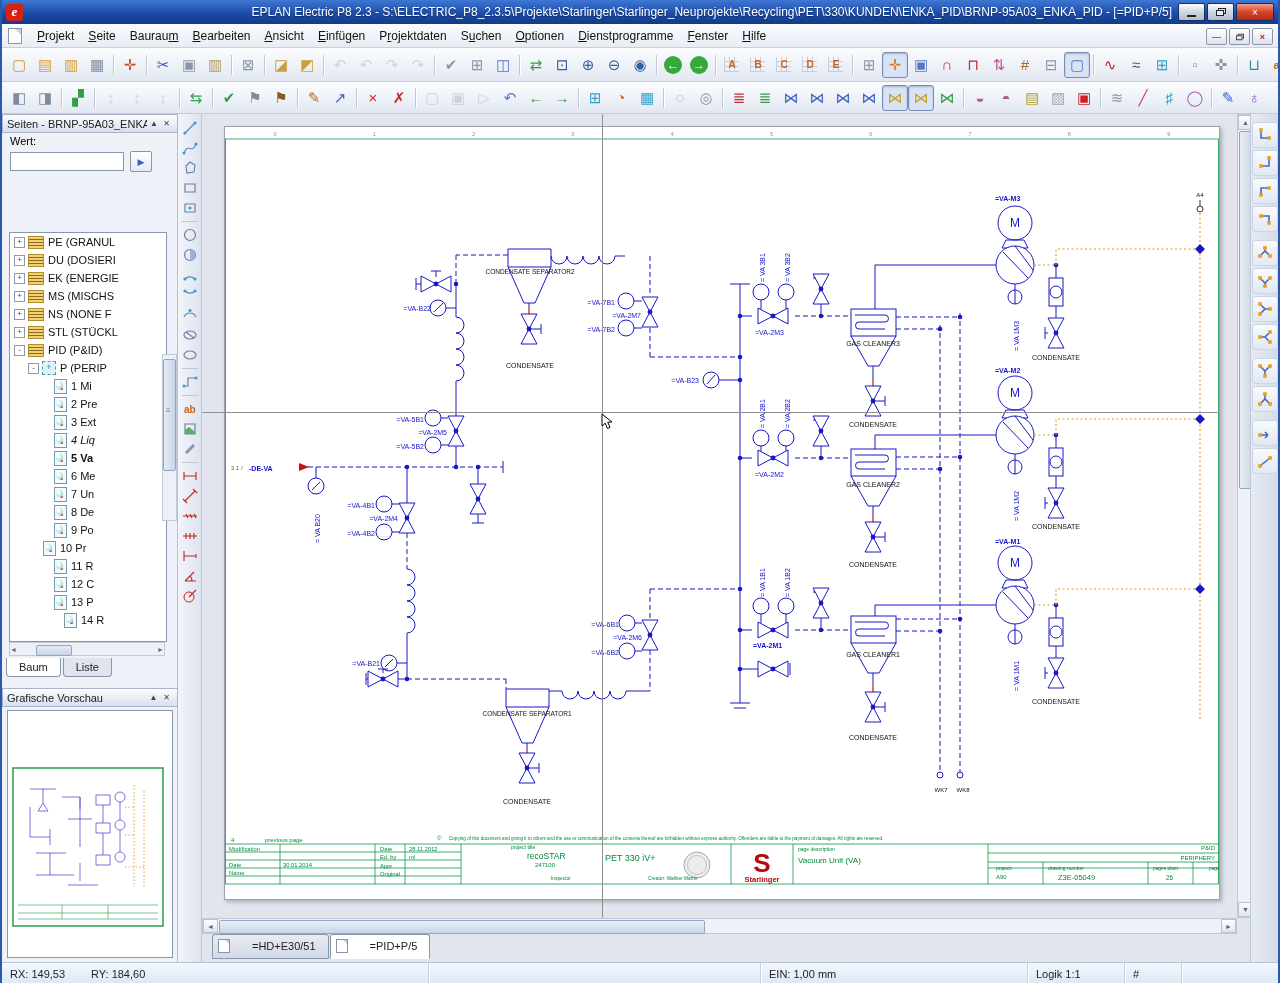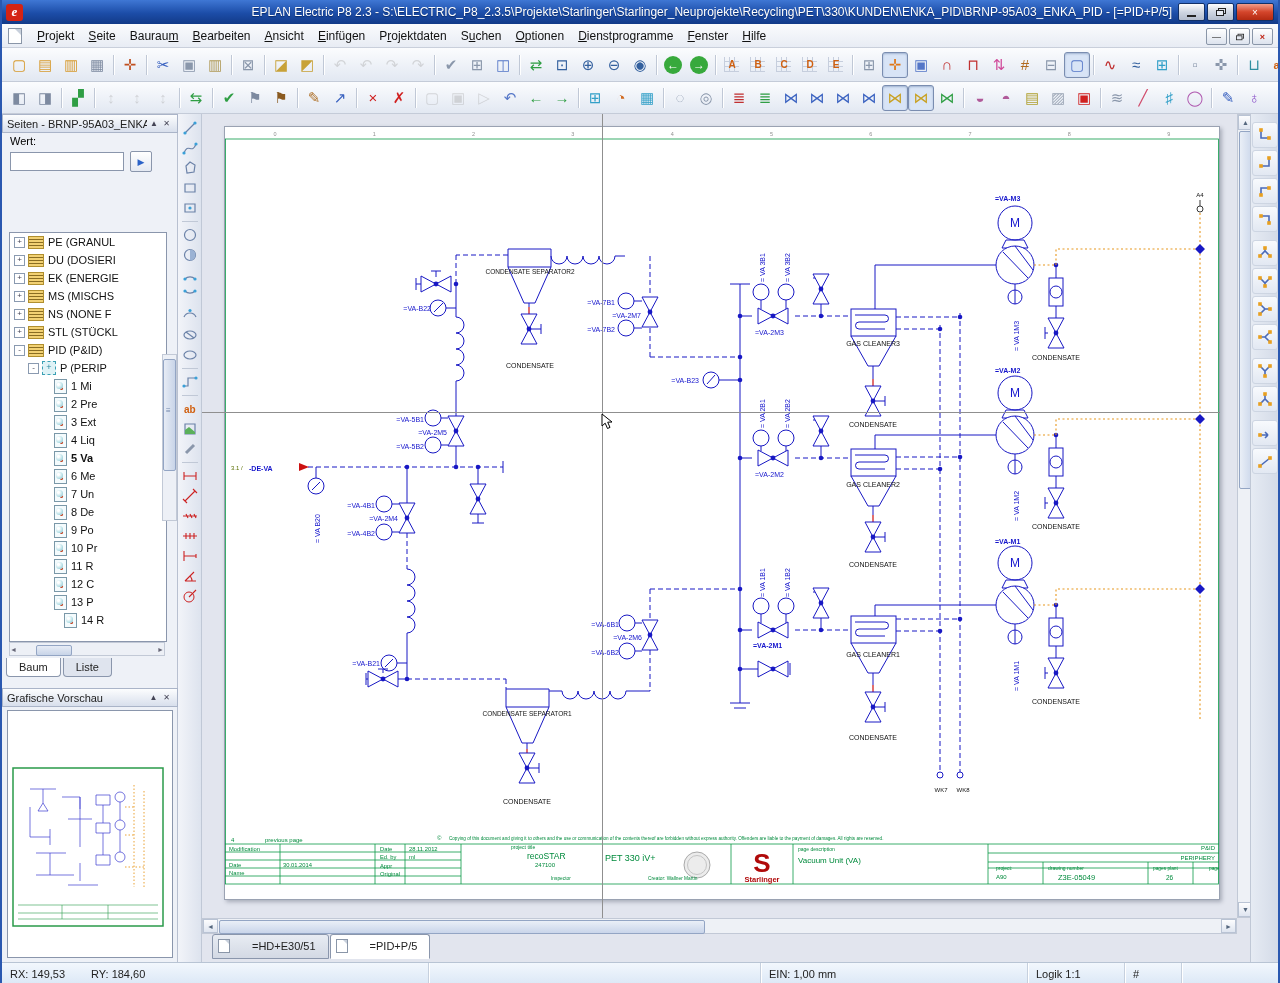--- a/index.html
+++ b/index.html
@@ -381,51 +381,51 @@
             <div class="trow" style="padding-left: 32px;">
               <div style="width: 12px; flex: 0 0 auto;"></div>
               <div class="tico ico-page"></div>
               <span class="tlabel">2 Pre</span>
             </div>
             <div class="trow" style="padding-left: 32px;">
               <div style="width: 12px; flex: 0 0 auto;"></div>
               <div class="tico ico-page"></div>
               <span class="tlabel">3 Ext</span>
             </div>
+            <div class="trow" style="padding-left: 32px; font-style: italic;">
+              <div style="width: 12px; flex: 0 0 auto;"></div>
+              <div class="tico ico-page"></div>
+              <span class="tlabel">4 Liq</span>
+            </div>
+            <div class="trow sel" style="padding-left: 32px;">
+              <div style="width: 12px; flex: 0 0 auto;"></div>
+              <div class="tico ico-page"></div>
+              <span class="tlabel">5 Va</span>
+            </div>
             <div class="trow" style="padding-left: 32px;">
               <div style="width: 12px; flex: 0 0 auto;"></div>
               <div class="tico ico-page"></div>
-              <span class="tlabel">4 Liq</span>
-            </div>
-            <div class="trow sel" style="padding-left: 32px;">
-              <div style="width: 12px; flex: 0 0 auto;"></div>
-              <div class="tico ico-page"></div>
-              <span class="tlabel">5 Va</span>
+              <span class="tlabel">6 Me</span>
             </div>
             <div class="trow" style="padding-left: 32px;">
               <div style="width: 12px; flex: 0 0 auto;"></div>
               <div class="tico ico-page"></div>
-              <span class="tlabel">6 Me</span>
+              <span class="tlabel">7 Un</span>
             </div>
             <div class="trow" style="padding-left: 32px;">
               <div style="width: 12px; flex: 0 0 auto;"></div>
               <div class="tico ico-page"></div>
-              <span class="tlabel">7 Un</span>
+              <span class="tlabel">8 De</span>
             </div>
             <div class="trow" style="padding-left: 32px;">
               <div style="width: 12px; flex: 0 0 auto;"></div>
               <div class="tico ico-page"></div>
-              <span class="tlabel">8 De</span>
-            </div>
-            <div class="trow" style="padding-left: 32px;">
-              <div style="width: 12px; flex: 0 0 auto;"></div>
-              <div class="tico ico-page"></div>
               <span class="tlabel">9 Po</span>
             </div>
-            <div class="trow" style="padding-left: 32px;">
+            <div class="trow" style="padding-left: 21px;">
               <div style="width: 12px; flex: 0 0 auto;"></div>
               <div class="tico ico-page"></div>
               <span class="tlabel">10 Pr</span>
             </div>
             <div class="trow" style="padding-left: 32px;">
               <div style="width: 12px; flex: 0 0 auto;"></div>
               <div class="tico ico-page"></div>
               <span class="tlabel">11 R</span>
             </div>
             <div class="trow" style="padding-left: 32px;">

